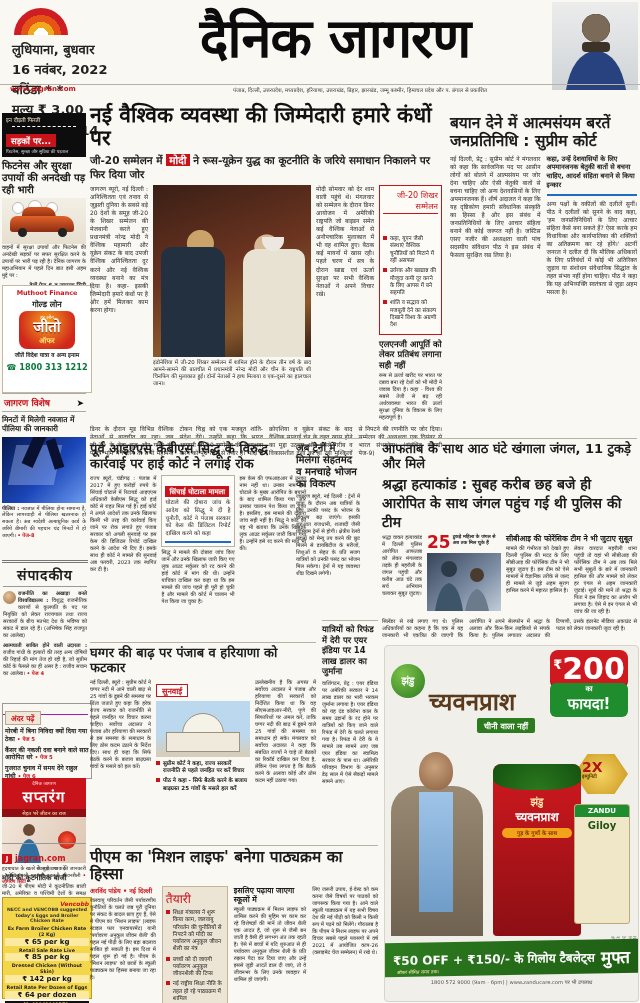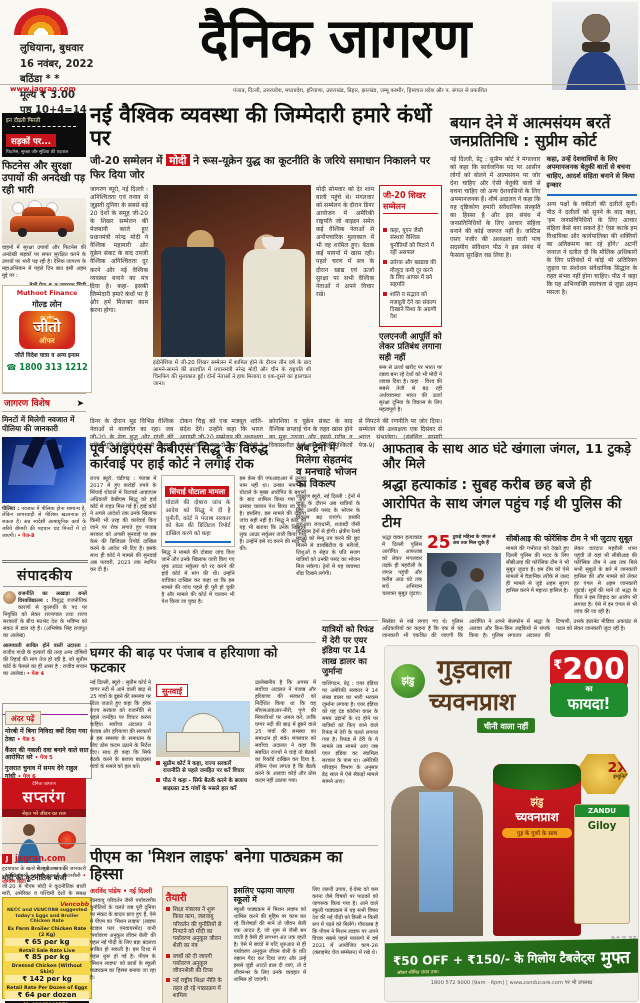--- a/index.html
+++ b/index.html
@@ -5,21 +5,21 @@
   html,body{margin:0;padding:0;background:#9a9a9a;}
   #page{position:relative;width:640px;height:1003px;background:#faf8f2;overflow:hidden;
         font-family:"DejaVu Sans","Liberation Sans",sans-serif;color:#1c1c1c;}
   .bt{font-size:6px;line-height:1.34;text-align:justify;color:#2a2a2a;}
   .bt-sm{font-size:5.2px;line-height:1.35;text-align:justify;color:#2a2a2a;}
   .red{color:#c9131b;}
   .b{font-weight:bold;}
   
   .sun{position:absolute;left:14px;top:8px;width:54px;height:27px;border-radius:54px 54px 0 0;
        background:radial-gradient(circle at 50% 100%, #ffffff 0 7px, #f0a81c 7px 13px, #e65317 13px 20px, #cf1d24 20px 28px);}
-  .dateline{position:absolute;left:20px;top:40px;font-size:10px;font-weight:bold;line-height:1.55;color:#222;}
+  .dateline{position:absolute;left:12px;top:40px;font-size:13px;font-weight:bold;line-height:1.55;color:#222;}
   .mast-title{position:absolute;left:140px;top:0px;width:390px;text-align:center;
               font-size:54px;font-weight:bold;color:#0b0b0b;letter-spacing:-1px;line-height:1.45;}
   .player{position:absolute;left:552px;top:2px;width:86px;height:88px;background:linear-gradient(#ececec,#cfd4d8);overflow:hidden;}
   .info-row{position:absolute;left:0;top:84px;width:640px;height:10px;border-top:1px solid #b9b2a4;}
   .site{position:absolute;left:10px;top:85px;font-size:7px;font-weight:bold;color:#c9131b;}
   .editions{position:absolute;left:150px;top:86px;width:420px;text-align:center;font-size:5.4px;color:#333;}
   .teaser-band{position:absolute;left:0;top:95px;width:640px;height:16px;background:#d0191f;color:#fff;}
   .teaser{position:absolute;top:2px;font-size:8.5px;font-weight:bold;}
   .teaser .num{font-size:12px;margin-left:10px;vertical-align:-1px;}
   
@@ -89,21 +89,21 @@
   .lead-row{display:flex;gap:5px;}
   .photo-modi{width:158px;height:172px;background:
       radial-gradient(circle at 30% 34%,#caa36a 0 13px,transparent 14px),
       radial-gradient(circle at 72% 36%,#d8b894 0 12px,transparent 13px),
       linear-gradient(160deg,#3a1f16,#6b3420 45%,#8a5a2d 75%,#2e1a12);position:relative;overflow:hidden;}
   .ph-body1{position:absolute;left:8px;top:62px;width:64px;height:110px;background:#23303f;border-radius:10px 14px 0 0;}
   .ph-body2{position:absolute;right:6px;top:64px;width:62px;height:108px;background:#e8e2d2;border-radius:14px 10px 0 0;}
   .ph-beard{position:absolute;left:109px;top:52px;width:22px;height:14px;border-radius:0 0 12px 12px;background:#ece7e0;}
   .caption{font-size:5.4px;line-height:1.3;text-align:justify;margin-top:2px;}
   .g20-box{border:1px solid #c9131b;padding:3px;background:#fdfbf6;}
-  .g20-title{color:#c9131b;font-size:8px;font-weight:bold;text-align:left;border-bottom:1px solid #c9131b;padding-bottom:2px;margin-bottom:13px;}
+  .g20-title{color:#c9131b;font-size:8px;font-weight:normal;text-align:right;border-bottom:1px solid #c9131b;padding-bottom:2px;margin-bottom:21px;}
   .blt{display:flex;gap:3px;font-size:5.6px;line-height:1.3;margin-bottom:3px;text-align:left;}
   .sq{flex:0 0 4px;width:4px;height:4px;background:#c9131b;margin-top:1px;}
   .lng-h{font-size:8.4px;font-weight:bold;line-height:1.2;margin:4px 0 2px;}
   .lead-bottom{margin-top:4px;column-count:4;column-gap:6px;}
   .sup-h{font-size:15.5px;font-weight:bold;line-height:1.18;}
   .sup-row{display:flex;gap:6px;margin-top:4px;}
   .sup-intro{font-size:6.6px;font-weight:bold;line-height:1.35;border-bottom:2px solid #1f6cc4;padding-bottom:4px;margin-bottom:4px;text-align:left;}
   .mid-h{font-size:13px;font-weight:bold;line-height:1.15;}
   .box-r{border:1px solid #b9b2a4;padding:3px;background:#fdfcf8;}
   .box-r .bx-t{display:inline-block;background:#c9131b;color:#fff;font-size:7px;font-weight:bold;padding:1px 4px;margin-bottom:2px;}
@@ -118,21 +118,21 @@
   .gh-row{display:flex;gap:5px;margin-top:3px;}
   .sc-photo{height:56px;background:linear-gradient(#bcd8ef 60%,#d8cdb4);position:relative;overflow:hidden;margin:2px 0 3px;}
   .sc-dome{position:absolute;left:26px;top:12px;width:40px;height:20px;border-radius:40px 40px 0 0;background:#f5f2e8;border:1px solid #9a937f;}
   .sc-base{position:absolute;left:10px;top:31px;width:72px;height:18px;background:#efeadb;border:1px solid #9a937f;}
   .sun-t{display:inline-block;background:#fff;border:1px solid #c9131b;color:#c9131b;font-size:8px;font-weight:bold;padding:0 5px;margin-bottom:2px;}
   .ai-h{font-size:8.4px;font-weight:bold;line-height:1.25;}
   .mis-h{font-size:15.5px;font-weight:bold;line-height:1.1;}
   .mis-row{display:flex;gap:6px;margin-top:3px;}
   .byline{font-size:6.4px;font-weight:bold;color:#c9131b;margin-bottom:2px;}
   .prep{background:#ece4d4;border:1px solid #c4b694;padding:3px;}
-  .prep-t{color:#c9131b;font-size:10px;font-weight:bold;margin-bottom:2px;}
+  .prep-t{color:#c9131b;font-size:12px;font-weight:normal;margin-bottom:2px;}
   .sch-t{font-size:7.6px;font-weight:bold;line-height:1.2;margin-bottom:2px;}
   
   .zandu{background:#f1efe9;border:1px solid #d8d4c8;border-radius:4px;overflow:hidden;}
   .z-top{position:relative;height:100px;}
   .z-leaf{position:absolute;left:6px;top:18px;width:34px;height:34px;border-radius:50%;background:radial-gradient(circle at 35% 30%,#7cc24a,#2d7b1f);color:#fff;font-size:10px;font-weight:bold;text-align:center;line-height:34px;}
   .z-t1{position:absolute;left:52px;top:4px;font-size:26px;font-weight:bold;color:#5a3a1c;}
   .z-t2{position:absolute;left:44px;top:38px;font-size:24px;font-weight:bold;color:#5a3a1c;}
   .z-tag{position:absolute;left:92px;top:72px;background:#2d7b1f;color:#fff;font-size:8px;font-weight:bold;padding:2px 7px;border-radius:2px;}
   .z-badge{position:absolute;right:10px;top:4px;width:78px;text-align:center;}
   .z-badge .amt{background:#d0191f;border-radius:8px;color:#fff;font-size:30px;font-weight:bold;line-height:1.1;box-shadow:0 2px 0 #8c0f14;padding:2px 0;}
@@ -144,21 +144,21 @@
   .z-man-body{position:absolute;left:6px;top:40px;width:92px;height:150px;border-radius:26px 30px 0 0;background:linear-gradient(#9a8a74,#6f6250);}
   .z-man-shirt{position:absolute;left:34px;top:46px;width:34px;height:120px;background:linear-gradient(#9fc4e8,#6f9cc8);}
   .z-jar{position:absolute;left:108px;top:18px;width:88px;height:172px;border-radius:8px 8px 4px 4px;background:linear-gradient(#d0191f,#8c0f14);overflow:hidden;}
   .z-jar .cap{height:26px;background:radial-gradient(circle at 50% 120%,#2d7b1f,#145210);border-radius:8px 8px 40% 40%;}
   .z-jar .jb{color:#ffe9b0;font-size:10px;font-weight:bold;text-align:center;margin-top:4px;}
   .z-jar .jt{color:#fff;font-size:12px;font-weight:bold;text-align:center;}
   .z-jar .js{margin:3px auto 0;width:70px;background:#f5a21b;color:#7c3a00;font-size:5.6px;font-weight:bold;text-align:center;border-radius:6px;padding:1px 0;}
   .z-giloy{position:absolute;right:8px;top:58px;width:54px;height:118px;background:#efe7c8;border:1px solid #b9ab7c;border-radius:3px;overflow:hidden;text-align:center;}
   .z-giloy .gt{background:#1f8c2d;color:#fff;font-size:7px;font-weight:bold;padding:2px 0;}
   .z-giloy .gn{color:#1f5210;font-size:10px;font-weight:bold;margin-top:3px;}
-  .z-hex{position:absolute;right:10px;top:8px;width:46px;height:40px;background:radial-gradient(circle,#f5d464,#c8941b);clip-path:polygon(25% 0,75% 0,100% 50%,75% 100%,25% 100%,0 50%);text-align:right;padding-left:8px;}
+  .z-hex{position:absolute;right:10px;top:8px;width:46px;height:40px;background:radial-gradient(circle,#f5d464,#c8941b);clip-path:polygon(25% 0,75% 0,100% 50%,75% 100%,25% 100%,0 50%);text-align:left;padding-left:8px;}
   .z-hex .x{color:#b01116;font-size:14px;font-weight:bold;line-height:26px;}
   .z-hex .xs{display:block;font-size:5px;color:#5a3a00;margin-top:-7px;font-weight:bold;}
   .z-strip{position:relative;height:34px;background:linear-gradient(100deg,#2d7b1f,#1f5e14);color:#fff;display:flex;align-items:center;justify-content:center;gap:6px;transform:skewY(-1deg);}
   .z-strip .of{font-size:12px;font-weight:bold;}
   .z-strip .fr{font-size:17px;font-weight:bold;}
   .z-note{position:absolute;left:12px;bottom:2px;font-size:4.6px;color:#ffe9b0;}
   .z-contact{font-size:5.2px;color:#555;text-align:center;padding:3px 0 2px;}
   .z-side{position:absolute;right:1px;top:190px;font-size:4.6px;color:#777;writing-mode:vertical-rl;}
 </style>
 </head>
@@ -474,21 +474,20 @@
         <div class="sch-t">इसलिए पढ़ाया जाएगा स्कूलों में</div>
         <div class="bt-sm">स्कूली पाठ्यक्रम में मिशन लाइफ को शामिल करने की मुहिम पर काम कर रहे विशेषज्ञों की मानें तो जीवन शैली एक आदत है, जो शुरू से जैसी बन जाती है वैसी ही लगभग अंत तक रहती है। ऐसे में बच्चों में यदि शुरुआत से ही पर्यावरण अनुकूल जीवन शैली के प्रति रुझान पैदा कर दिया जाए और उन्हें इससे जुड़ी आदतें डाल दी जाएं, तो वे जीवनभर के लिए उनके व्यवहार में शामिल हो जाएंगी।</div>
       </div>
       <div class="bt-sm" style="flex:1;">लिए जरूरी उपाय, ई-वेस्ट को कम करना जैसे विषयों पर पाठकों को जागरूक किया गया है। आने वाले स्कूली पाठ्यक्रम में यह सभी विषय देश की नई पीढ़ी को किसी न किसी रूप में पढ़ने को मिलेंगे। गौरतलब है कि पीएम ने मिशन लाइफ पर अपने विचार सबसे पहले ग्लासगो में वर्ष 2021 में आयोजित काप-26 (क्लाइमेट चेंज सम्मेलन) में रखे थे।</div>
     </div>
   </div>
 
   <div class="story zandu" style="left:384px;top:645px;width:253px;height:355px;">
     <div class="z-top">
       <div class="z-leaf">झंडु</div>
-      <div class="z-t1">गुड़वाला</div>
       <div class="z-t2">च्यवनप्राश</div>
       <div class="z-tag">चीनी वाला नहीं</div>
       <div class="z-badge">
         <div class="amt">
           <span class="rs">₹</span><span>200</span>
         </div>
         <div class="fay">
           <span class="ka">का</span>
           <span>फायदा!</span>
         </div>

